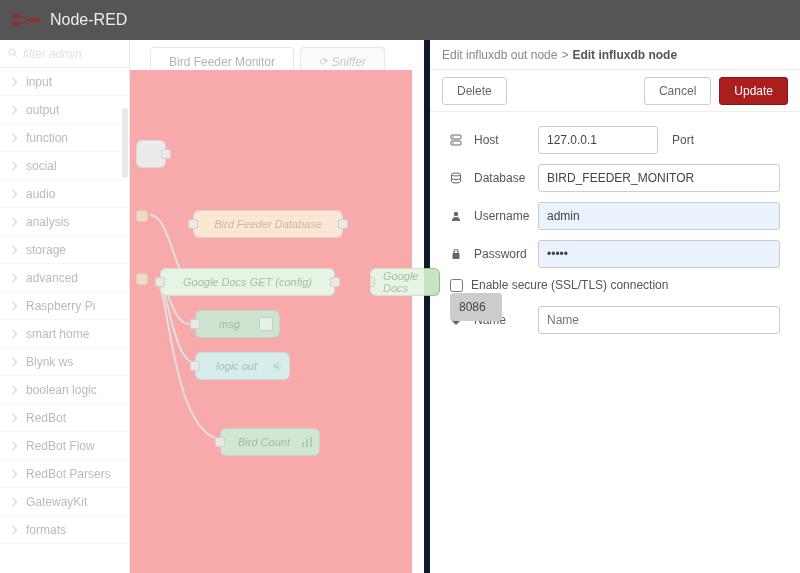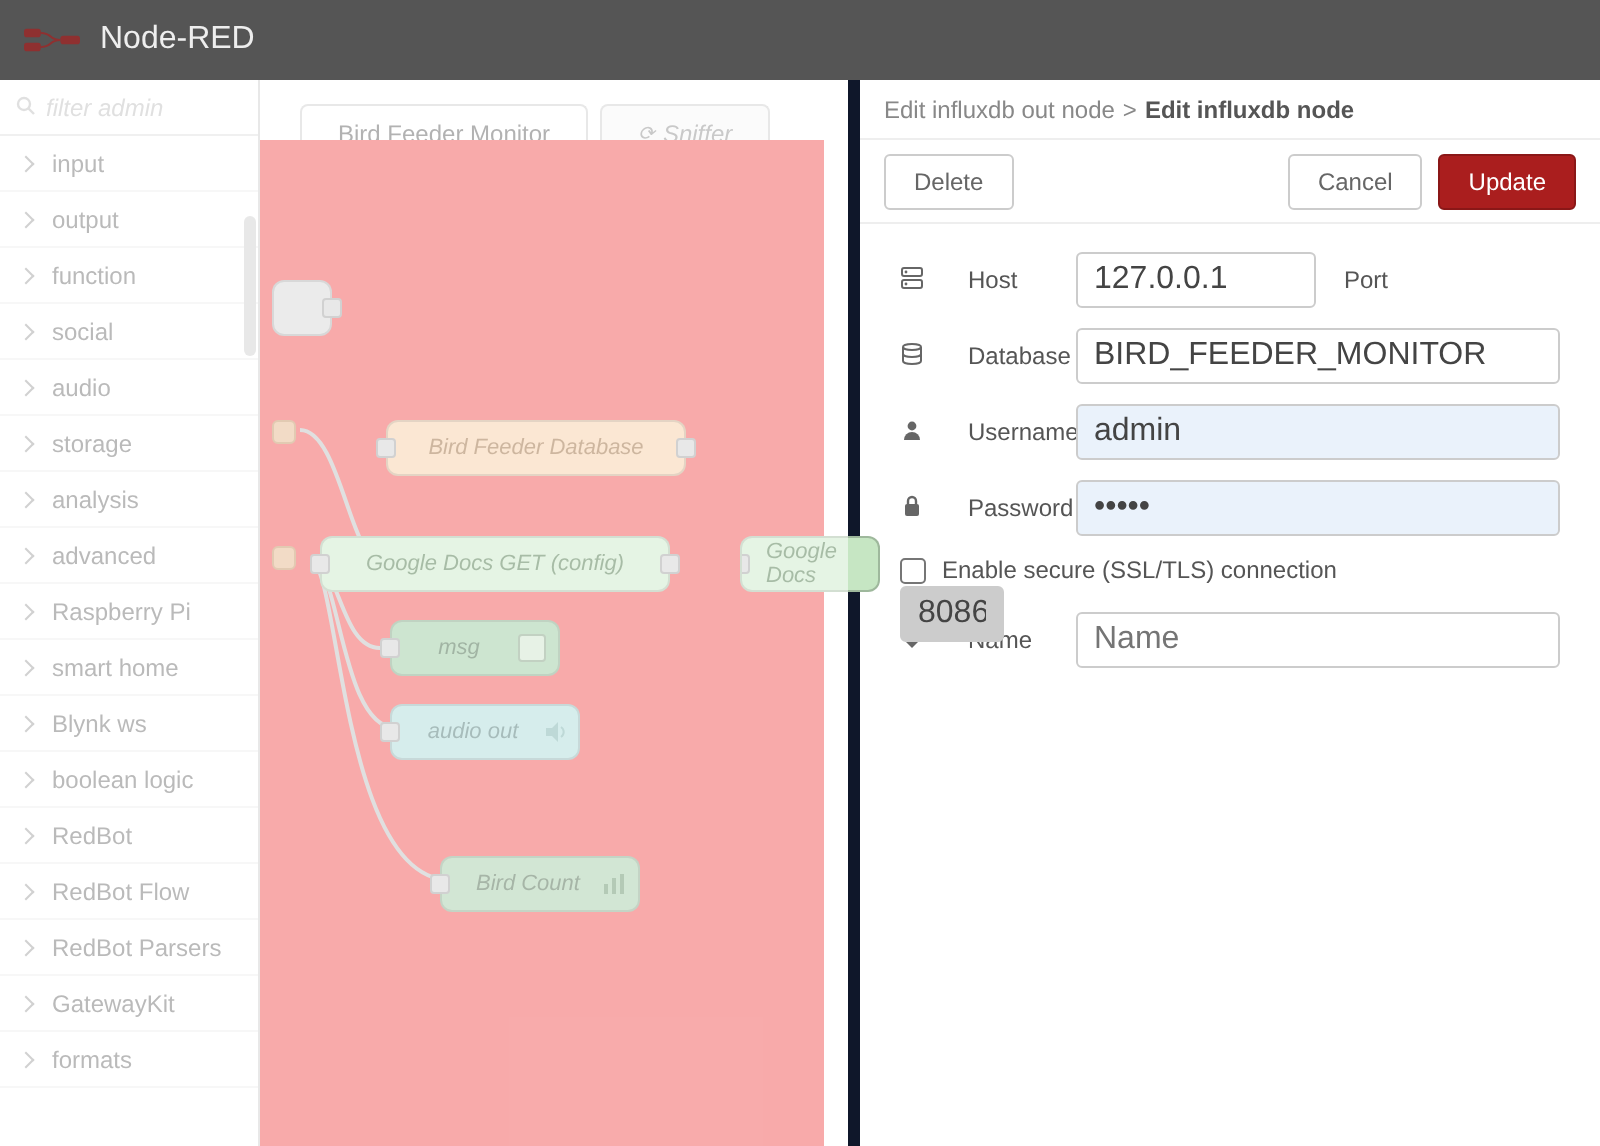--- a/index.html
+++ b/index.html
@@ -13,21 +13,21 @@
 
 .palette { width: 130px; background: #fff; border-right: 1px solid #ccc; display: flex; flex-direction: column; }
 .filter-box { height: 28px; border-bottom: 1px solid #ddd; display: flex; align-items: center; padding: 0 8px; color: #bbb; font-size: 12px; font-style: italic; }
 .filter-box .icon { margin-right: 5px; font-style: normal; }
 .categories { flex: 1; overflow-y: auto; }
 .cat-item { height: 28px; display: flex; align-items: center; padding: 0 10px; border-bottom: 1px solid #eee; font-size: 12px; color: #666; cursor: pointer; }
 .cat-chevron { width: 6px; height: 6px; border-right: 1px solid #999; border-bottom: 1px solid #999; transform: rotate(-45deg); margin-right: 10px; }
 .scrollbar { position: absolute; left: 122px; top: 68px; width: 6px; height: 70px; background: #ccc; border-radius: 3px; }
 
 .workspace { flex: 1; background: #fff; position: relative; }
-.tabs { height: 41px; border-bottom: 1px solid #14b8a6; display: flex; align-items: flex-end; padding-left: 20px; }
+.tabs { height: 41px; border-bottom: 6px solid #14b8a6; display: flex; align-items: flex-end; padding-left: 20px; }
 .tab { height: 28px; padding: 0 18px; border: 1px solid #ccc; border-bottom: none; border-radius: 4px 4px 0 0; margin-right: 6px; display: flex; align-items: center; font-size: 12px; background: #f7f7f7; color: #888; font-style: italic; }
 .tab.active { background: #fff; color: #555; font-style: normal; }
 .tab .icon { margin-right: 4px; font-size: 10px; }
 .canvas { position: absolute; inset: 30px 0 0 0; background: #ef4444; }
 
 .node { position: absolute; height: 28px; border-radius: 6px; display: flex; align-items: center; font-size: 11px; font-style: italic; padding: 0 12px; border: 1px solid rgba(0,0,0,0.2); }
 .node.grey { background: #d2d2d2; width: 30px; padding: 0; }
 .node.orange { background: #f5c99d; color: #915e2b; }
 .node.green-light { background: #c6e6c3; color: #3d6b3a; }
 .node.green-dark { background: #91c597; color: #2f5a35; }
@@ -43,23 +43,23 @@
 
 .sidebar { width: 376px; background: #fff; border-left: 6px solid #0f172a; display: flex; flex-direction: column; margin-left: 12px; }
 .sidebar-header { height: 30px; border-bottom: 1px solid #eee; display: flex; align-items: center; padding: 0 12px; font-size: 12px; color: #888; }
 .sidebar-header b { color: #555; font-weight: bold; }
 .sidebar-buttons { height: 42px; display: flex; align-items: center; padding: 0 12px; gap: 8px; border-bottom: 1px solid #eee; }
 .btn { height: 28px; padding: 0 14px; border: 1px solid #ccc; background: #fff; border-radius: 3px; font-size: 12px; color: #666; cursor: pointer; }
 .btn.danger { background: #aa1e1e; border-color: #8a1717; color: #fff; }
 .spacer { flex: 1; }
 .form { padding: 14px 20px; }
 .form-row { display: flex; align-items: center; margin-bottom: 10px; font-size: 12px; color: #555; }
-.form-label { width: 88px; display: flex; gap: 22px; }
+.form-label { width: 88px; display: flex; align-items: center; gap: 12px; }
 .form-label .icon { width: 12px; display: inline-flex; justify-content: center; }
-.form-input { flex: 1; height: 28px; border: 1px solid #ccc; border-radius: 3px; padding: 0 8px; font-size: 16px; color: #444; }
+.form-input { flex: 1; height: 28px; border: 1px solid #ccc; border-radius: 3px; padding: 0 8px; font-size: 12px; color: #444; }
 .form-input.short { flex: none; width: 120px; }
 .form-input.port { flex: none; width: 52px; }
 .port-label { margin: 0 8px 0 14px; font-size: 12px; color: #555; }
 .form-input.highlight { background: #eaf2fb; }
 .checkbox-row { display: flex; align-items: center; gap: 8px; margin: 4px 0 14px 0; font-size: 12px; color: #555; }
 .checkbox-row input { width: 13px; height: 13px; }
 </style>
 </head>
 <body>
 
@@ -100,25 +100,25 @@
         <div class="cat-item">
           <span class="cat-chevron"></span>
           <span>social</span>
         </div>
         <div class="cat-item">
           <span class="cat-chevron"></span>
           <span>audio</span>
         </div>
         <div class="cat-item">
           <span class="cat-chevron"></span>
+          <span>analysis</span>
+        </div>
+        <div class="cat-item">
+          <span class="cat-chevron"></span>
           <span>storage</span>
-        </div>
-        <div class="cat-item">
-          <span class="cat-chevron"></span>
-          <span>analysis</span>
         </div>
         <div class="cat-item">
           <span class="cat-chevron"></span>
           <span>advanced</span>
         </div>
         <div class="cat-item">
           <span class="cat-chevron"></span>
           <span>Raspberry Pi</span>
         </div>
         <div class="cat-item">
@@ -193,21 +193,21 @@
         <div class="port left"></div>
           <span>Google Docs</span>
       </div>
       <div class="node green-dark" style="left:65px;top:240px;width:85px;justify-content:center;padding-right:28px">
         <div class="port left"></div>
           <span>msg</span>
         <span style="position:absolute;right:6px;top:6px;width:14px;height:14px;background:#c9e2c8;border:1px solid #789978;border-radius:2px"></span>
       </div>
       <div class="node teal" style="left:65px;top:282px;width:95px;justify-content:center;padding-right:24px">
         <div class="port left"></div>
-          <span>audio out</span>
+          <span>logic out</span>
         <span style="position:absolute;right:6px;top:7px;color:#5a8c89">
           <svg width="12" height="12" viewBox="0 0 12 12">
               <path d="M2 4 L5 4 L8 1 L8 11 L5 8 L2 8 Z" fill="#6faaa6"></path>
               <path d="M9.5 3.5 A3 3 0 0 1 9.5 8.5" stroke="#6faaa6" fill="none"></path>
             </svg>
         </span>
       </div>
       <div class="node green-out" style="left:90px;top:358px;width:100px;justify-content:center;padding-right:24px">
         <div class="port left"></div>
           <span>Bird Count</span>

